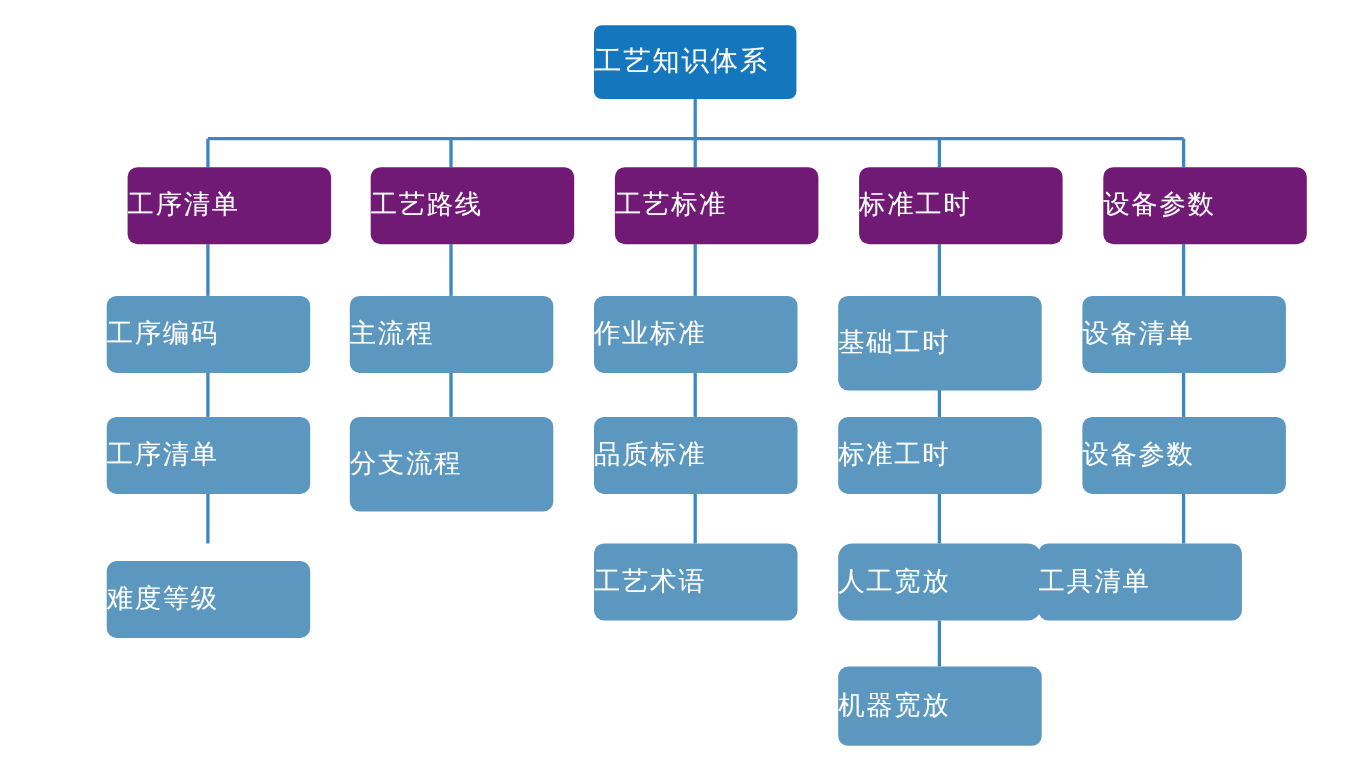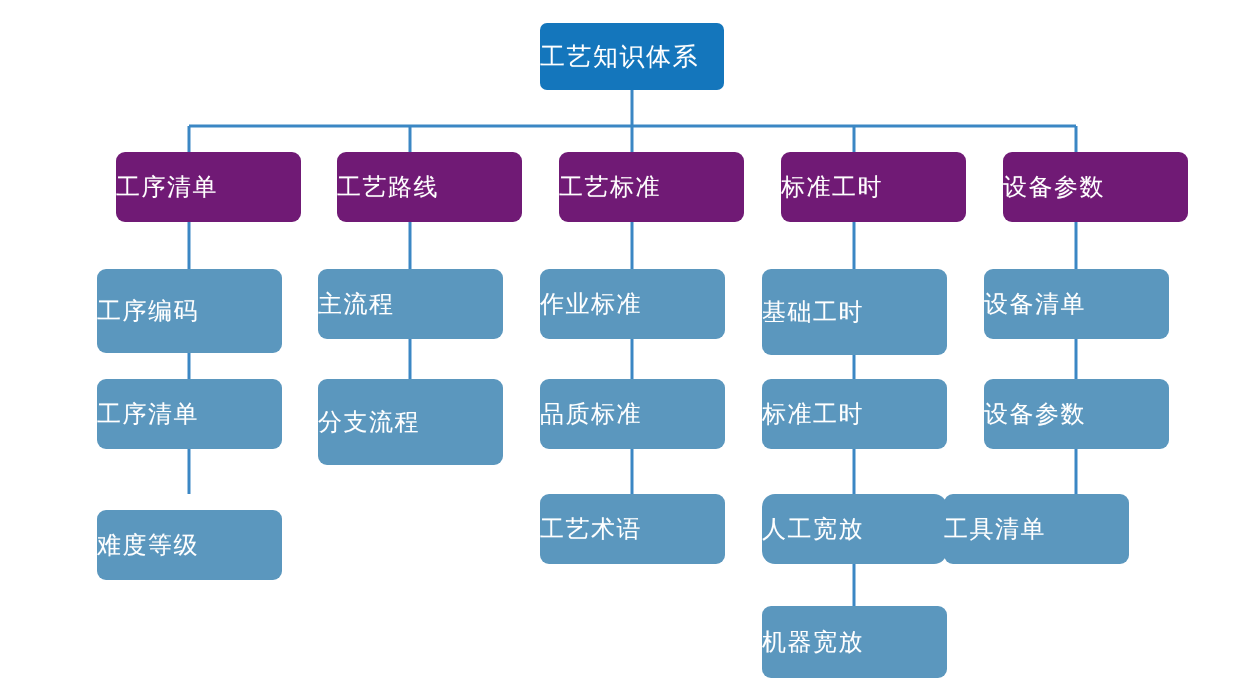--- a/index.html
+++ b/index.html
@@ -113,21 +113,21 @@
   <div class="node node-branch" style="left:540px; top:152px; width:185px; height:70px;">
     <span class="node-label">工艺标准</span>
   </div>
   <div class="node node-branch" style="left:762px; top:152px; width:185px; height:70px;">
     <span class="node-label">标准工时</span>
   </div>
   <div class="node node-branch" style="left:984px; top:152px; width:185px; height:70px;">
     <span class="node-label">设备参数</span>
   </div>
 
-  <div class="node node-leaf" style="left:97px; top:269px; width:185px; height:84px;">
+  <div class="node node-leaf" style="left:97px; top:269px; width:185px; height:70px;">
     <span class="node-label">工序编码</span>
   </div>
   <div class="node node-leaf" style="left:97px; top:379px; width:185px; height:70px;">
     <span class="node-label">工序清单</span>
   </div>
   <div class="node node-leaf" style="left:97px; top:494px; width:185px; height:70px;margin-top:16px;">
     <span class="node-label">难度等级</span>
   </div>
 
   <div class="node node-leaf" style="left:318px; top:269px; width:185px; height:70px;">

